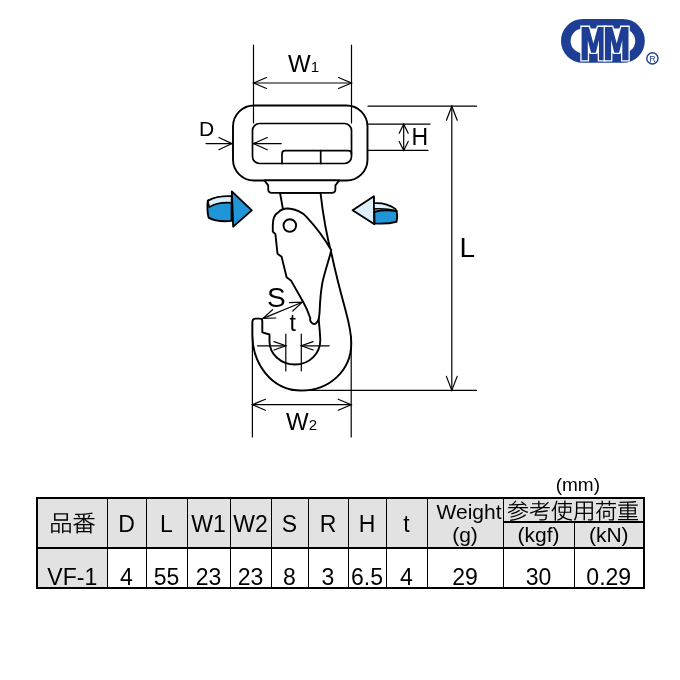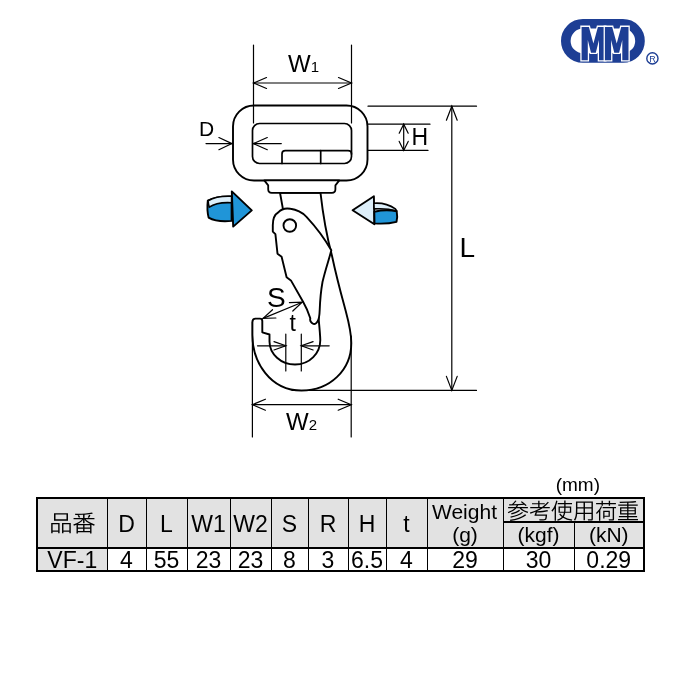--- a/index.html
+++ b/index.html
@@ -5,26 +5,26 @@
   html,body{margin:0;padding:0;}
   body{width:680px;height:680px;background:#ffffff;position:relative;overflow:hidden;
        font-family:"Liberation Sans","DejaVu Sans",sans-serif;color:#000;}
   #stage{position:absolute;inset:0;width:656px;height:680px;transform:translateZ(0);}
   svg.draw{position:absolute;left:0;top:0;}
   .unit-note{position:absolute;top:474px;right:56px;font-size:19px;letter-spacing:0px;}
   table.spec{position:absolute;left:36px;top:497px;border-collapse:collapse;table-layout:fixed;
              width:607px;font-size:21px;text-align:center;}
   table.spec td{border:1px solid #000;padding:0;background:#fff;overflow:hidden;}
   table.spec tr.r1 td.hd.ltr{font-size:23px;padding-top:2px;}
-  table.spec tr.r3 td{font-size:23px;line-height:20px;padding-top:0;}
+  table.spec tr.r3 td{font-size:23px;line-height:20px;padding-top:18px;}
   table.spec td.hd{background:#e2e2e2;}
   table.spec tr.r1 td, table.spec tr.r2 td{border-bottom-width:2px;}
   table.spec{border:2px solid #000;}
   table.spec td.weight-cell{font-size:21px;line-height:23px;}
-  table.spec td.weight-cell div:first-child{text-align:center;padding:1px 1px 0 0;}
+  table.spec td.weight-cell div:first-child{text-align:right;padding:1px 1px 0 0;}
   table.spec td.weight-cell div:last-child{font-size:21px;line-height:24px;}
   table.spec td.kgf,table.spec td.kn{font-size:21px;}
   .ksvg{display:block;margin:0 auto;}
   .sr{position:absolute;width:1px;height:1px;overflow:hidden;clip:rect(0 0 0 0);white-space:nowrap;}
 </style>
 </head>
 <body>
 
 <div id="stage">
 

